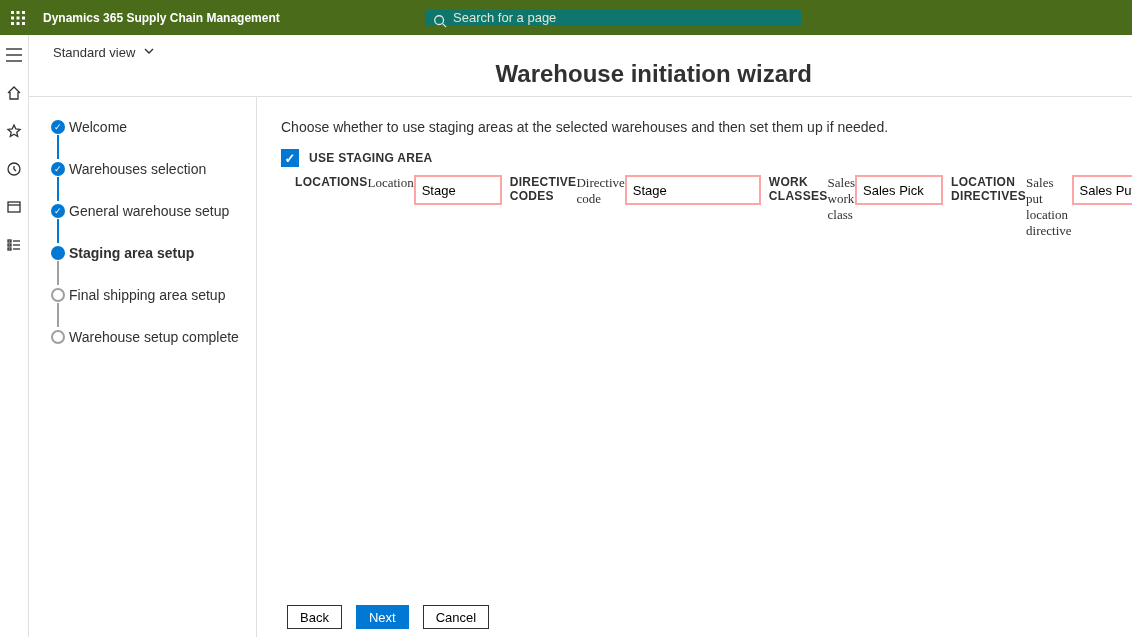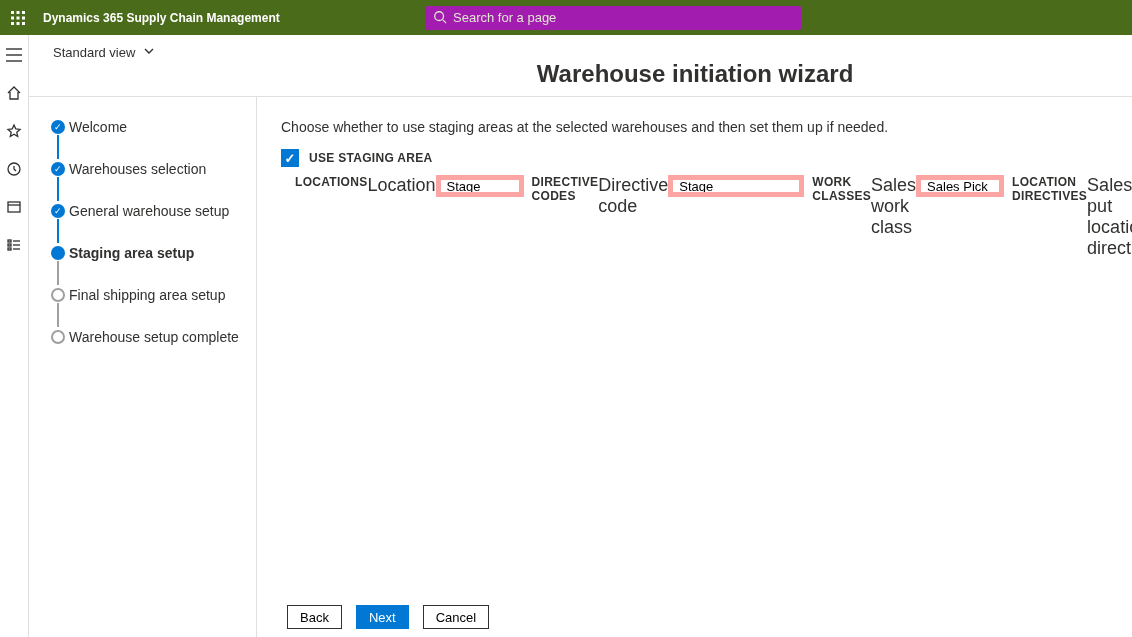--- a/index.html
+++ b/index.html
@@ -3,21 +3,21 @@
   <meta charset="utf-8">
   <style>
     * { box-sizing: border-box; margin: 0; padding: 0; }
     body { font-family: "Segoe UI", -apple-system, sans-serif; font-size: 13px; color: #323130; background: #fff; width: 1132px; height: 637px; overflow: hidden; }
 
     
     .topbar { background: #4a6b1a; height: 35px; display: flex; align-items: center; color: #fff; }
     .topbar .waffle { width: 35px; height: 35px; display: flex; align-items: center; justify-content: center; cursor: pointer; }
     .topbar .app-title { font-size: 12px; font-weight: 600; margin-left: 8px; }
     .topbar .search-wrap { margin-left: auto; margin-right: auto; position: absolute; left: 425px; }
-    .topbar .search { width: 376px; height: 24px; background: #a21caf; border: none; border-radius: 2px; padding: 0 16px 0 28px; color: #fff; font-size: 13px; }
+    .topbar .search { width: 376px; height: 16px; background: #0f766e; border: none; border-radius: 2px; padding: 0 16px 0 28px; color: #fff; font-size: 13px; }
     .topbar .search::placeholder { color: #e0e8d0; }
     .topbar .search-icon { position: absolute; left: 8px; top: 4px; color: #e0e8d0; }
     .topbar .right { margin-left: auto; display: flex; align-items: center; gap: 4px; padding-right: 10px; }
     .topbar .company { font-size: 12px; margin-right: 12px; }
     .topbar .icon-btn { width: 32px; height: 32px; display: flex; align-items: center; justify-content: center; cursor: pointer; }
     .topbar .avatar { width: 24px; height: 24px; border-radius: 50%; background: #8a8a8a; color: #fff; font-size: 10px; display: flex; align-items: center; justify-content: center; margin-left: 6px; }
 
     
     .shell { display: flex; height: calc(637px - 35px); }
     .nav-rail { width: 35px; border-right: 1px solid #e1dfdd; background: #fff; display: flex; flex-direction: column; align-items: center; padding-top: 8px; gap: 14px; }
@@ -45,22 +45,22 @@
     .form-area { flex: 1; display: flex; flex-direction: column; padding: 22px 24px 0 24px; position: relative; }
     .instruction { font-size: 14px; margin-bottom: 14px; }
     .chk-row { display: flex; align-items: center; gap: 10px; margin-bottom: 8px; }
     .chk { width: 18px; height: 18px; background: #0078d4; display: flex; align-items: center; justify-content: center; cursor: pointer; }
     .chk::after { content: "✓"; color: #fff; font-size: 13px; font-weight: bold; }
     .chk-label { font-size: 12px; font-weight: 600; letter-spacing: 0.3px; }
 
     .cols { display: flex; gap: 8px; margin-left: 14px; }
     .col { display: flex; flex-direction: row; }
     .col-head { font-size: 12px; font-weight: 600; letter-spacing: 0.3px; text-transform: uppercase; margin-bottom: 4px; }
-    .field-label { font-size: 18px; color: #323130; margin-bottom: 3px; }
-    .field-input { height: 22px; border: 5px solid #fca5a5; padding: 0 6px; font-size: 13px; font-family: inherit; }
+    .field-label { font-size: 13px; color: #323130; margin-bottom: 3px; font-family: Liberation Serif, serif; }
+    .field-input { height: 30px; border: 2px solid #fca5a5; padding: 0 6px; font-size: 13px; font-family: inherit; }
     .c-loc { width: 88px; }
     .c-dir { width: 136px; }
     .c-work { width: 88px; }
     .c-locdir { width: 183px; }
 
     .footer { position: absolute; left: 24px; bottom: 8px; display: flex; gap: 8px; }
     .btn { height: 24px; padding: 0 12px; border: 1px solid #323130; background: #fff; font-size: 13px; font-family: inherit; cursor: pointer; margin-left: 6px; }
     .btn.primary { background: #0078d4; color: #fff; border-color: #0078d4; }
 
     svg { pointer-events: none; }

